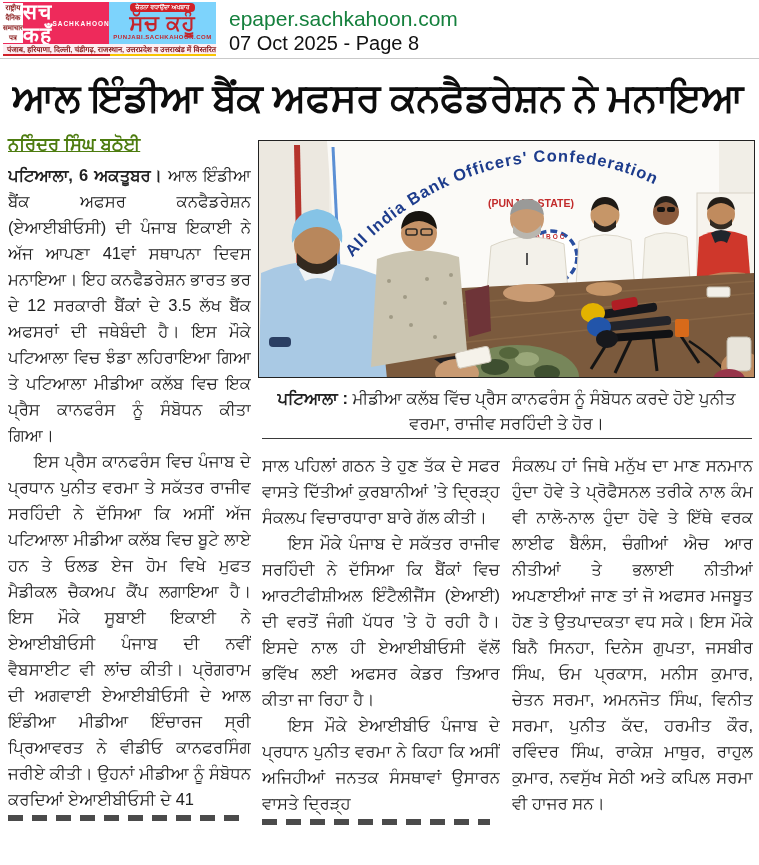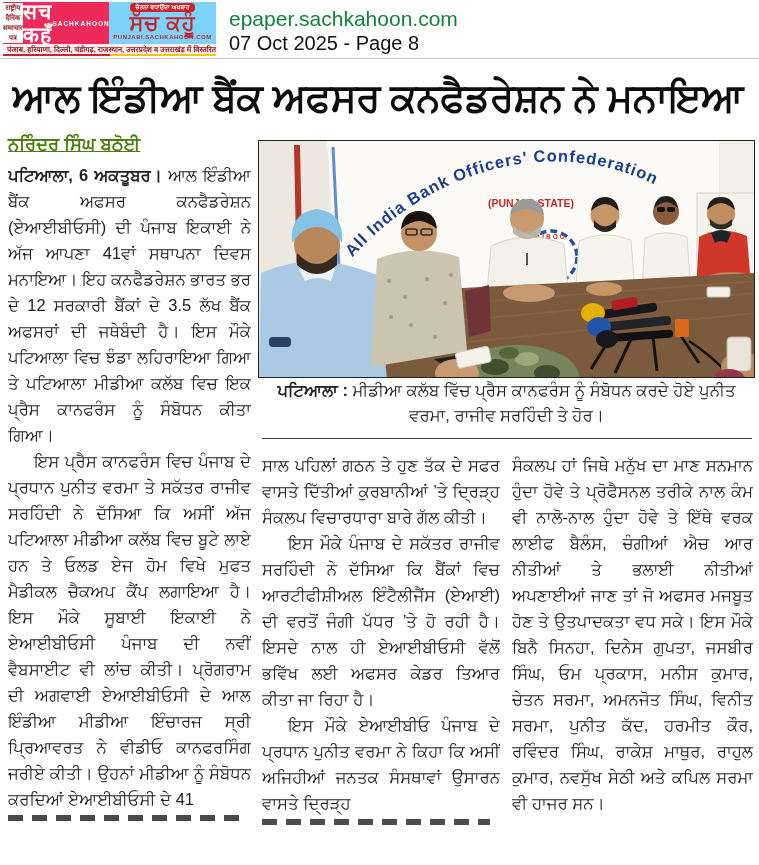--- a/index.html
+++ b/index.html
@@ -37,21 +37,21 @@
   .col-mid   { position:absolute; left:262px; top:452px; width:238px; height:406px; overflow:hidden; }
   .col-right { position:absolute; left:512px; top:452px; width:241px; height:406px; overflow:hidden; }
   .para.indent { text-indent:26px; }
   .dateline { font-weight:bold; }
   .clip-strip { height:6px; margin-top:3px; width:96%; overflow:hidden;
     background:repeating-linear-gradient(90deg,#2b2b2b 0 15px,transparent 15px 24px); opacity:.85; }
 
   
   .photo-fig { position:absolute; left:258px; top:140px; width:497px; }
   .photo-frame { width:497px; height:238px; border:1px solid #222; background:#efece5; overflow:hidden; }
-  .photo-caption { width:497px; margin-top:0; font-size:16.5px; line-height:25px; text-align:center; color:#222; }
+  .photo-caption { width:497px; margin-top:8px; font-size:16.5px; line-height:25px; text-align:center; color:#222; }
   .photo-caption .loc { font-weight:bold; }
   .caption-rule { position:absolute; left:262px; top:438px; width:490px; height:1px; background:#3a3a3a; }
 </style>
 </head>
 <body>
 
 <div class="page">
 
   <div class="site-header">
     <div class="logo-wrap">

